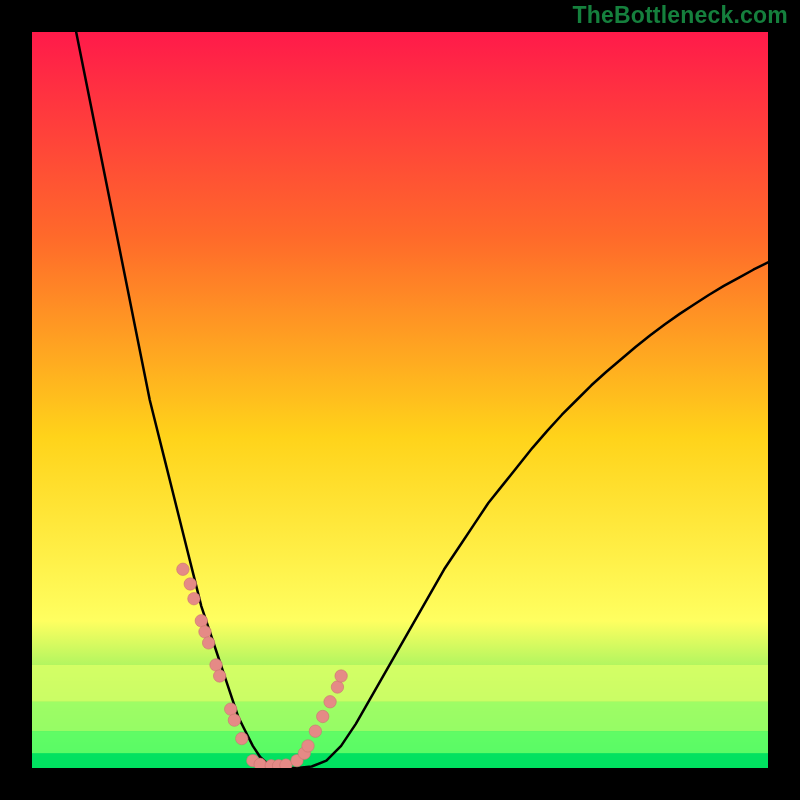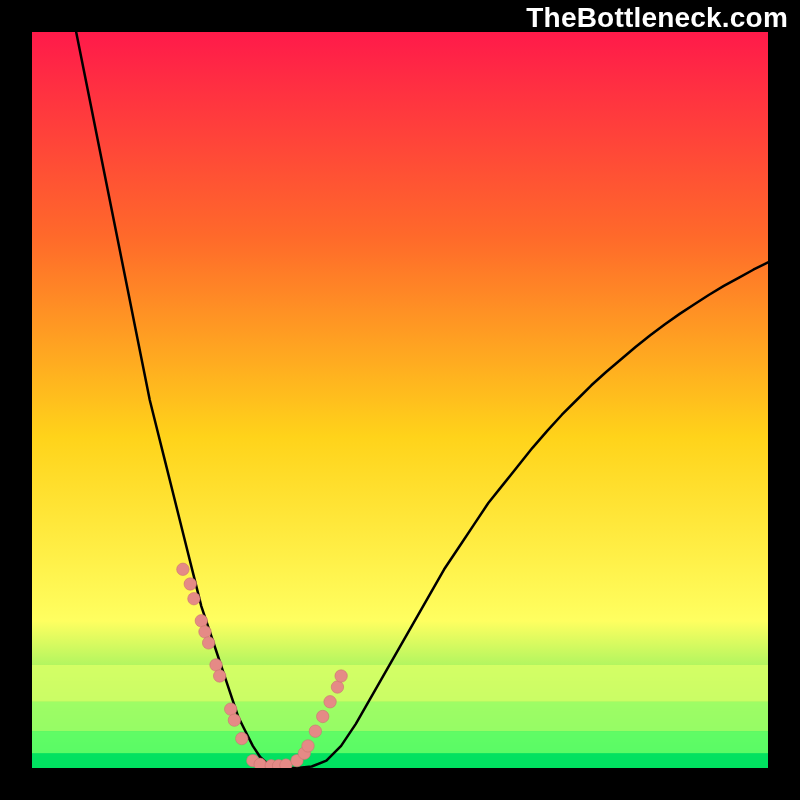--- a/index.html
+++ b/index.html
@@ -14,23 +14,23 @@
     position: relative;
     width: 800px;
     height: 800px;
     background: #000;
   }
   .watermark {
     position: absolute;
     top: 2px;
     right: 12px;
     font-family: Arial, Helvetica, sans-serif;
-    font-size: 28px;
+    font-size: 23px;
     font-weight: 600;
-    color: #ffffff;
+    color: #15803d;
     letter-spacing: 0.2px;
     z-index: 10;
     margin-left: 40px;
   }
   .plot {
     position: absolute;
     left: 32px;
     top: 32px;
     width: 736px;
     height: 736px;

